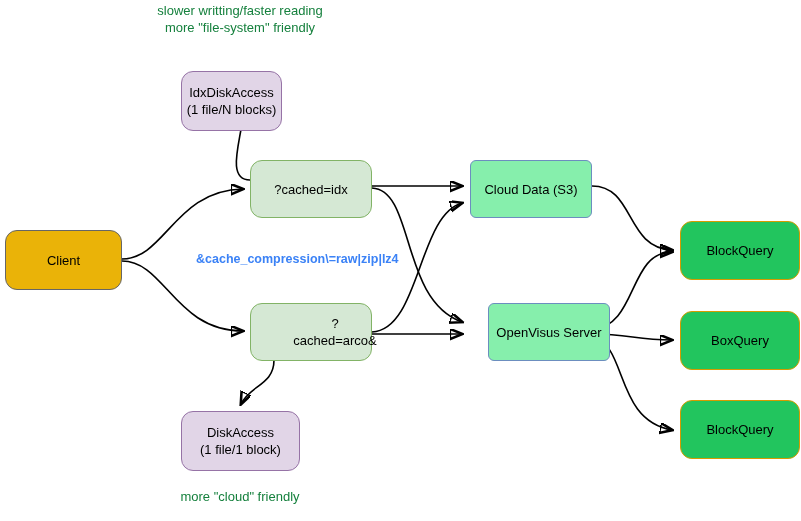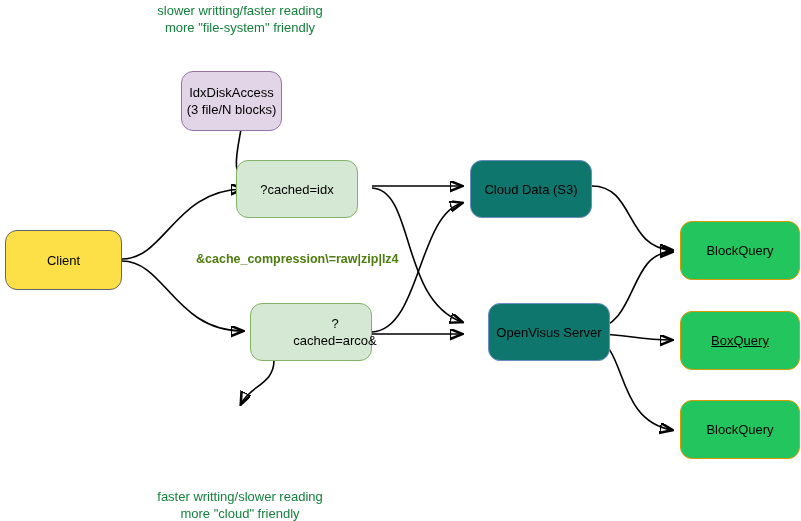--- a/index.html
+++ b/index.html
@@ -27,39 +27,39 @@
     justify-content: center;
     text-align: center;
     font-size: 13px;
     line-height: 17px;
     color: #000000;
     border-width: 1.4px;
     border-style: solid;
     z-index: 3;
   }
   .node .line2 { display: block; }
-  .n-client   { background: #fde047; border-color: #666666; }
+  .n-client   { background: #eab308; border-color: #666666; }
   .n-green    { background: #d5e8d4; border-color: #82b366; }
   .n-purple   { background: #e1d5e7; border-color: #9673a6; }
-  .n-blue     { background: #0f766e; border-color: #6c8ebf; }
+  .n-blue     { background: #86efac; border-color: #6c8ebf; border-radius: 6px; }
   .n-orange   { background: #22c55e; border-color: #d79b00; }
 
   .caption {
     position: absolute;
     text-align: center;
     font-size: 13px;
     line-height: 17px;
     color: #15803d;
     z-index: 4;
   }
   .edge-label {
     position: absolute;
     font-size: 12.5px;
     font-weight: bold;
-    color: #4d7c0f;
+    color: #3b82f6;
     white-space: nowrap;
     z-index: 4;
   }
   #wires {
     position: absolute;
     left: 0; top: 0;
     width: 801px;
     height: 521px;
     z-index: 1;
   }
@@ -105,57 +105,60 @@
 
     <path d="M592,337 C628,344 614,420 672,430" marker-end="url(#ah)"></path>
   </svg>
 
   <div class="caption" style="left:145px; top:2px; width:190px;">
     <div>slower writting/faster reading</div>
     <div>more "file-system" friendly</div>
   </div>
 
   <div class="caption" style="left:145px; top:488px; width:190px;">
-    <div>faster writting/slower reading</div>
     <div>more "cloud" friendly</div>
   </div>
 
   <div class="edge-label" style="left:196px; top:252px;">&amp;cache_compression\=raw|zip|lz4</div>
 
   <div class="node n-client" style="left:5px; top:230px; width:117px; height:60px;">
     <span>Client</span>
   </div>
 
   <div class="node n-purple" style="left:181px; top:40px; width:101px; height:60px;margin-top:31px;">
     <span>IdxDiskAccess</span>
-    <span class="line2">(3 file/N blocks)</span>
+    <span class="line2">(1 file/N blocks)</span>
   </div>
 
+  <div class="node n-purple" style="left:181px; top:411px; width:119px; height:60px;">
+    <span>DiskAccess</span>
+    <span class="line2">(1 file/1 block)</span>
+  </div>
 
-  <div class="node n-green" style="left:236px; top:160px; width:122px; height:58px;">
+  <div class="node n-green" style="left:250px; top:160px; width:122px; height:58px;">
     <span>?cached=idx</span>
   </div>
 
   <div class="node n-green" style="left:250px; top:303px; width:122px; height:58px;padding-left:48px;">
     <span>?cached=arco&amp;</span>
   </div>
 
   <div class="node n-blue" style="left:470px; top:160px; width:122px; height:58px;">
     <span>Cloud Data (S3)</span>
   </div>
 
   <div class="node n-blue" style="left:488px; top:303px; width:122px; height:58px;">
     <span>OpenVisus Server</span>
   </div>
 
   <div class="node n-orange" style="left:680px; top:221px; width:120px; height:59px;">
     <span>BlockQuery</span>
   </div>
 
-  <div class="node n-orange" style="left:680px; top:311px; width:120px; height:59px;text-decoration:underline;">
+  <div class="node n-orange" style="left:680px; top:311px; width:120px; height:59px;">
     <span>BoxQuery</span>
   </div>
 
   <div class="node n-orange" style="left:680px; top:400px; width:120px; height:59px;">
     <span>BlockQuery</span>
   </div>
 
 </div>
 
 </body></html>

